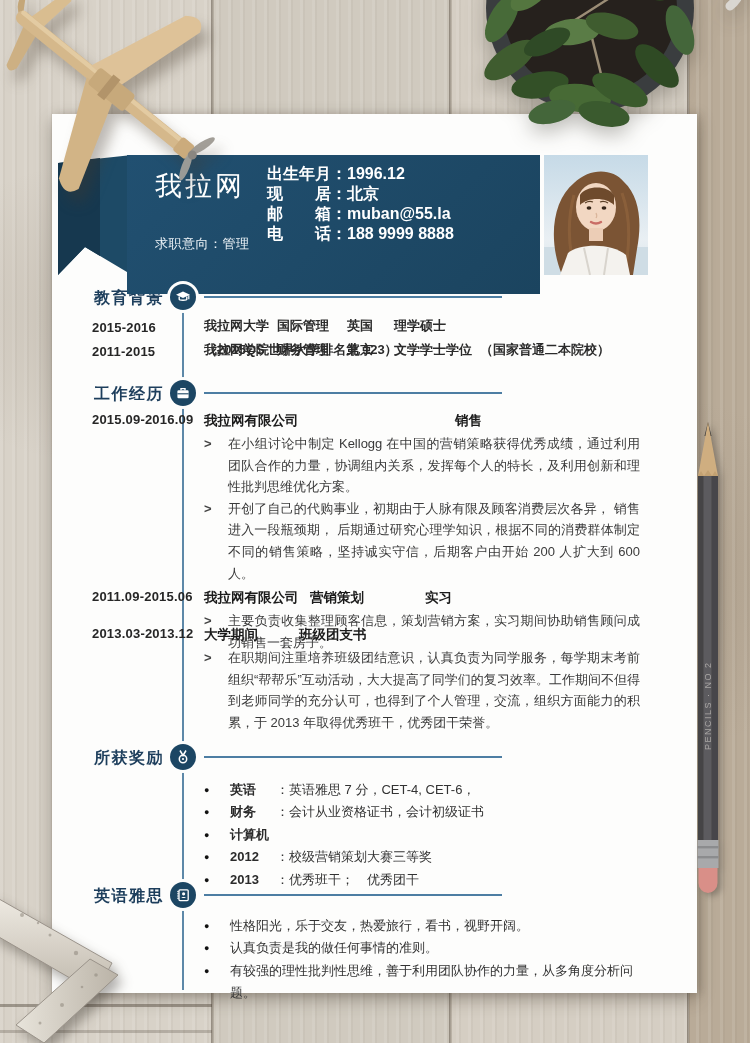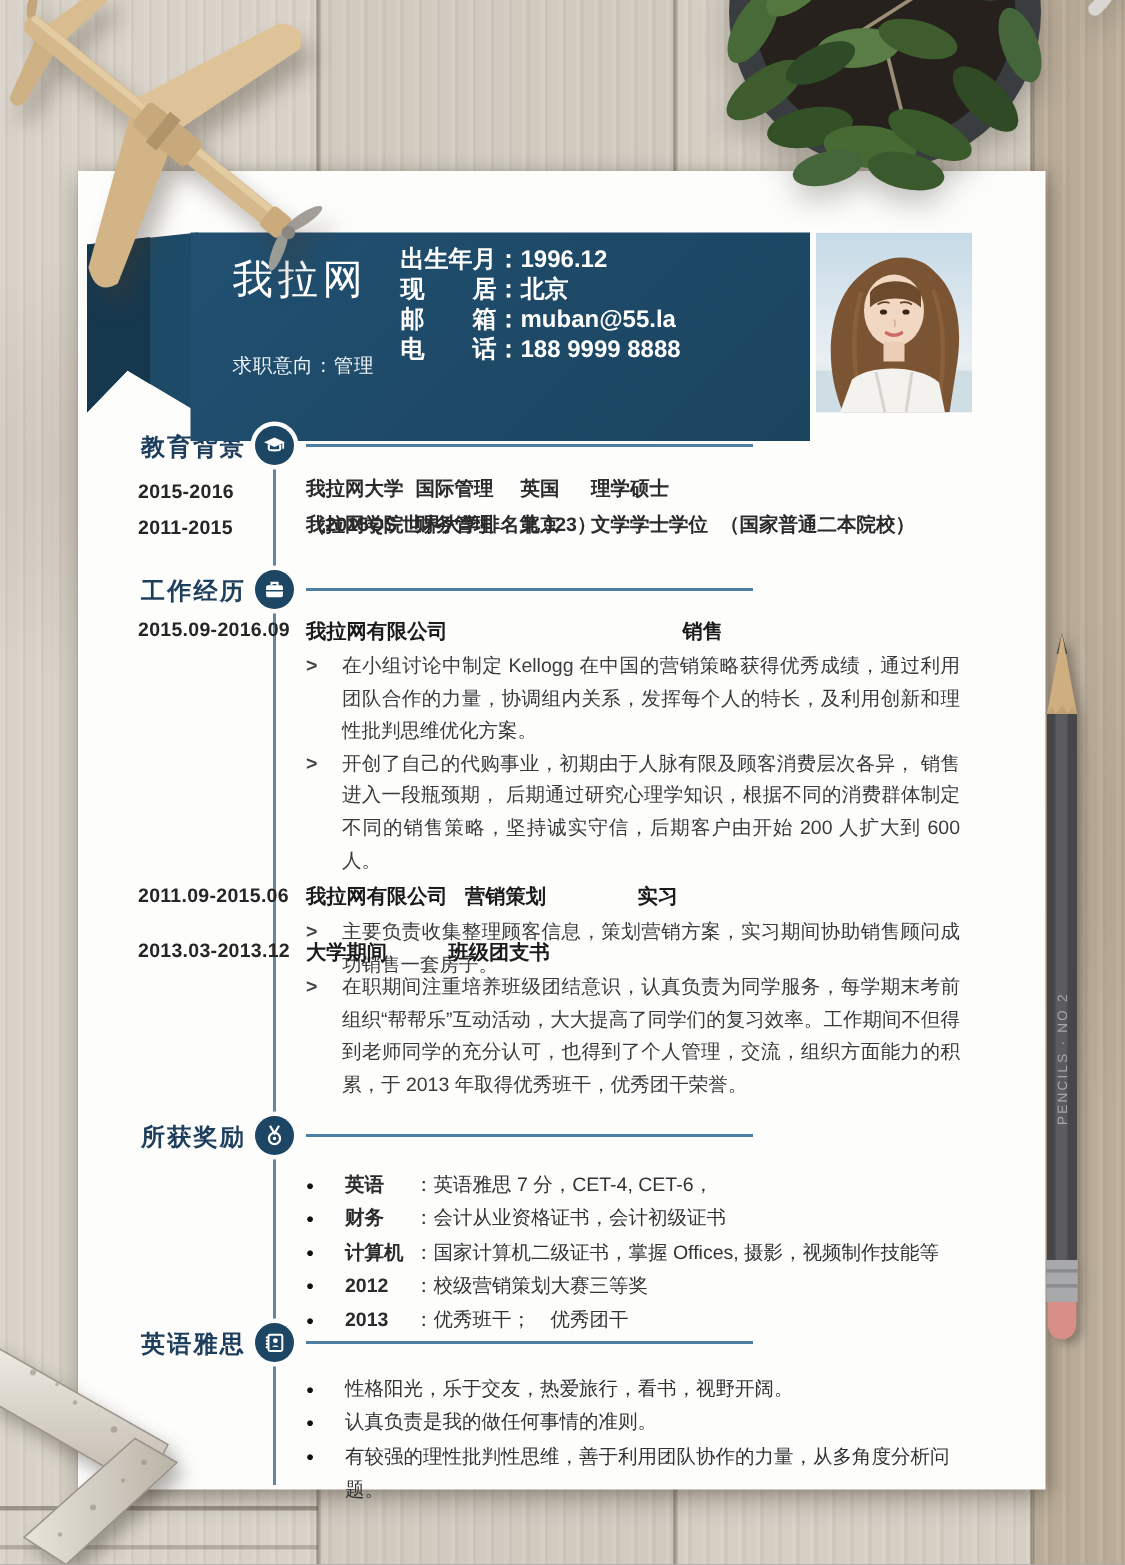--- a/index.html
+++ b/index.html
@@ -257,21 +257,20 @@
               <span class="d-text">：英语雅思 7 分，CET-4, CET-6，</span>
             </li>
           <li>
               <span class="d-mark">●</span>
               <span class="d-label">财务</span>
               <span class="d-text">：会计从业资格证书，会计初级证书</span>
             </li>
           <li>
               <span class="d-mark">●</span>
               <span class="d-label">计算机</span>
-              <span class="d-text">：国家计算机二级证书，掌握 Offices, 摄影，视频制作技能等</span>
             </li>
           <li>
               <span class="d-mark">●</span>
               <span class="d-label">2012</span>
               <span class="d-text">：校级营销策划大赛三等奖</span>
             </li>
           <li>
               <span class="d-mark">●</span>
               <span class="d-label">2013</span>
               <span class="d-text">：优秀班干；　优秀团干</span>

